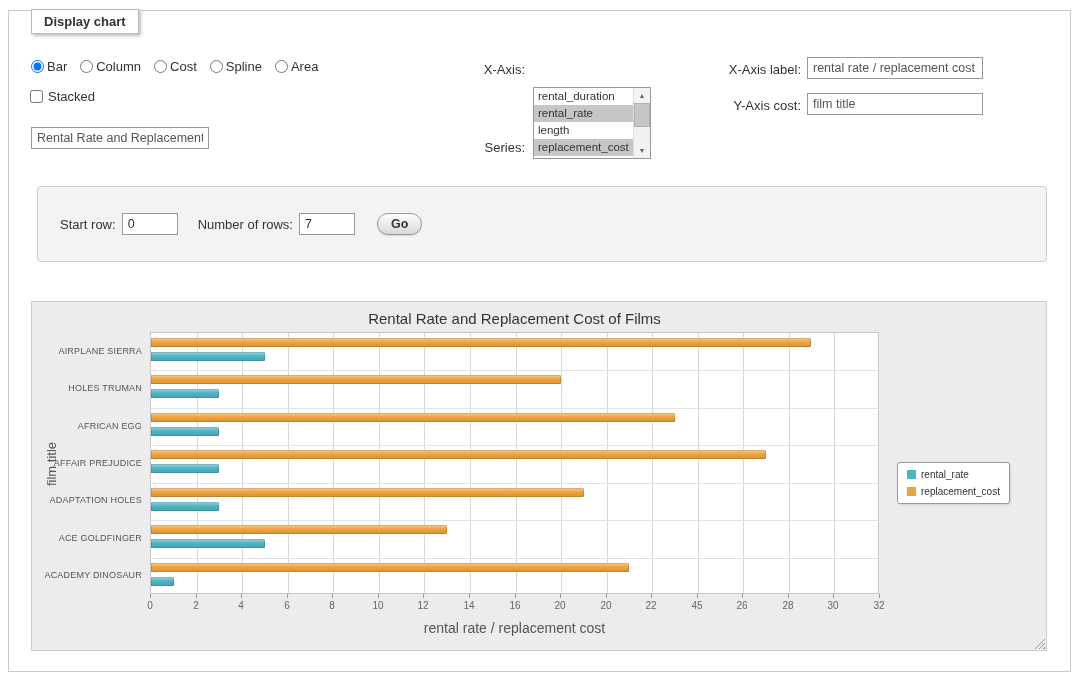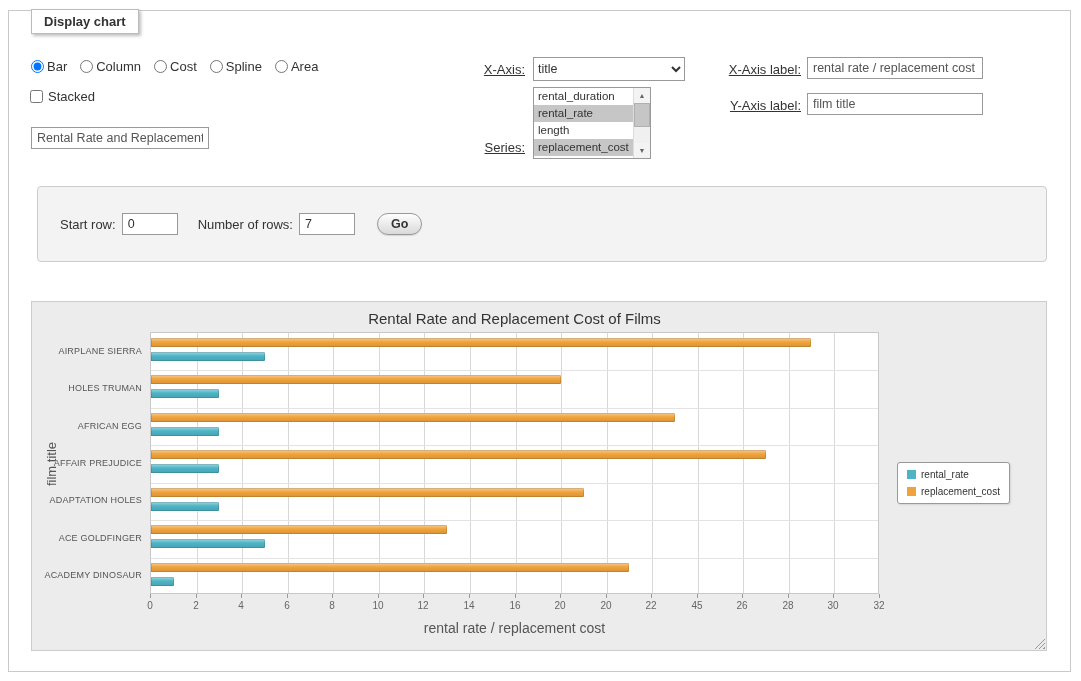--- a/index.html
+++ b/index.html
@@ -17,21 +17,21 @@
     border:1px solid #bbb; box-shadow:2px 2px 3px rgba(0,0,0,.25);
     padding:4px 12px; font-weight:bold; font-size:13px; z-index:5;
   }
   
   .radio-row { position:absolute; left:22px; top:48px; display:flex; gap:13px; align-items:center; }
   .radio-item { display:flex; align-items:center; gap:3px; cursor:default; }
   .radio-item input { margin:0; }
   .stacked-row { position:absolute; left:21px; top:78px; display:flex; align-items:center; gap:5px; }
   .stacked-row input { margin:0; }
   .lbl { color:#333; font-size:13px; }
-  .r-lbl { position:absolute; text-align:right;text-decoration:underline; }
+  .r-lbl { position:absolute; text-align:right; }
   .xaxis-lbl    { left:420px; width:96px; top:51px; }
   .series-lbl   { left:420px; width:96px; top:129px; }
   .xlabel-lbl   { left:640px; width:152px; top:51px; }
   .ylabel-lbl   { left:640px; width:152px; top:87px; }
   .text-input {
     border:1px solid #999; height:22px; font-size:12.5px; color:#555;
     padding:0 5px; font-family:inherit; background:#fff;
   }
   .title-input  { position:absolute; left:22px;  top:116px; width:178px; }
   .xlabel-input { position:absolute; left:798px; top:46px;  width:176px; }
@@ -136,44 +136,41 @@
     </div>
 
   <label class="stacked-row">
     <input type="checkbox" style="">
     <span>Stacked</span>
   </label>
 
   <input class="text-input title-input" value="Rental Rate and Replacement Cost of Films" style="">
 
   <span class="lbl r-lbl xaxis-lbl">X-Axis:</span>
-  <select class="xaxis-select">
-    <option>title</option>
-  </select>
 
   <span class="lbl r-lbl series-lbl">Series:</span>
   <div class="series-list">
     <div class="series-items">
         <div class="series-item">rental_duration</div>
         <div class="series-item sel">rental_rate</div>
         <div class="series-item">length</div>
         <div class="series-item sel">replacement_cost</div>
       </div>
     <div class="sb">
       <div class="sb-btn">▲</div>
       <div class="sb-thumb"></div>
       <div class="sb-space"></div>
       <div class="sb-btn">▼</div>
     </div>
   </div>
 
   <span class="lbl r-lbl xlabel-lbl">X-Axis label:</span>
   <input class="text-input xlabel-input" value="rental rate / replacement cost" style="">
 
-  <span class="lbl r-lbl ylabel-lbl">Y-Axis label:</span>
+  <span class="lbl r-lbl ylabel-lbl">Y-Axis cost:</span>
   <input class="text-input ylabel-input" value="film title" style="">
 
   <div class="sub-panel">
     <span class="lbl">Start row:</span>
     <input class="text-input num-input" value="0" style="">
     <span class="lbl nrows-lbl">Number of rows:</span>
     <input class="text-input num-input" value="7" style="">
     <button class="go-btn">Go</button>
   </div>
 

